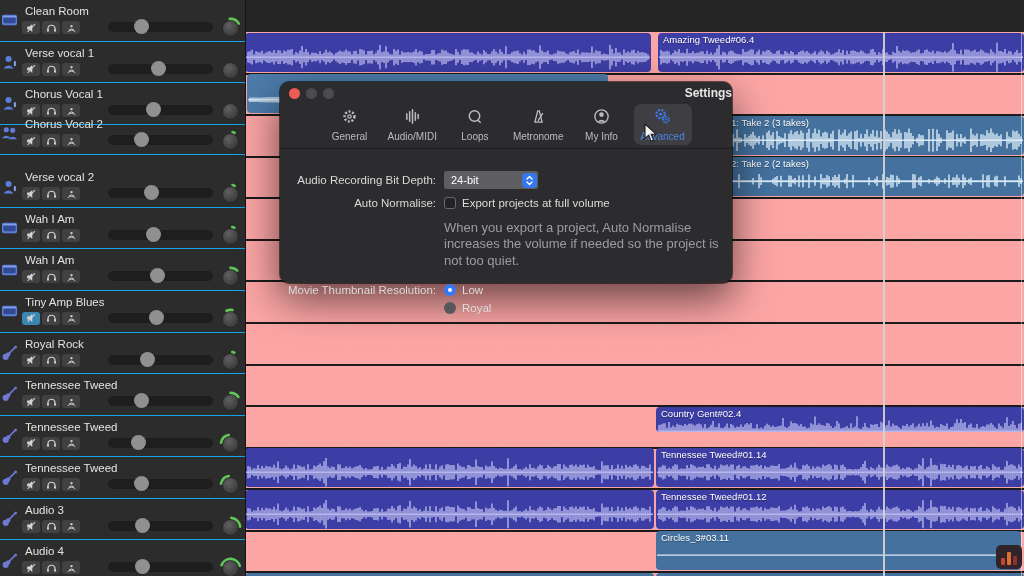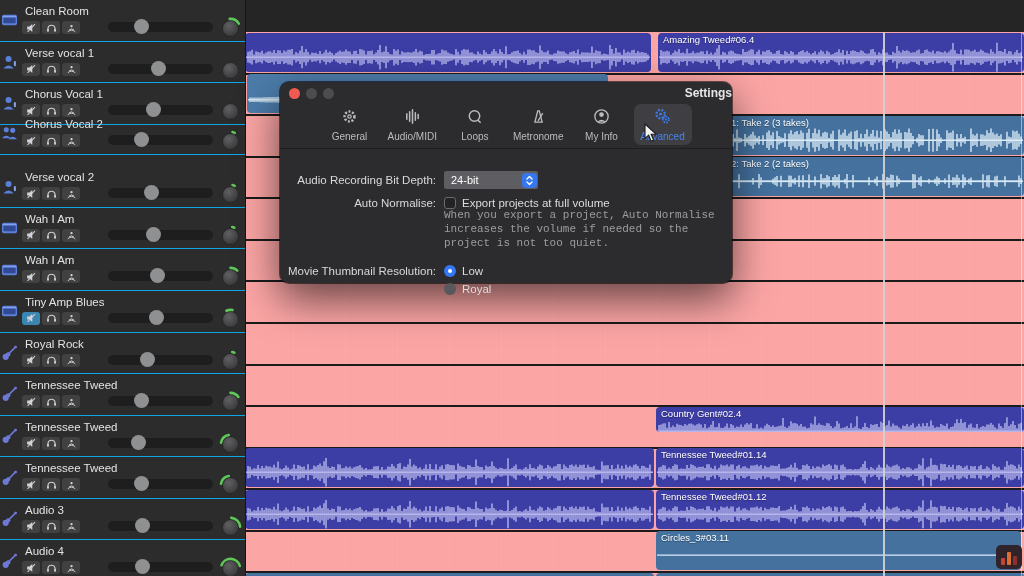--- a/index.html
+++ b/index.html
@@ -44,21 +44,21 @@
   .tab.sel{background:#3e3e43;}
   .tab.sel .tlabel{color:#4b85e8;}
   .content{padding:10px 4px 0 4px;}
   .frow{display:flex;align-items:center;}
   .flabel{width:152px;text-align:right;font-size:11.5px;color:#d9d9da;margin-right:8px;flex:none;}
   .popup{display:flex;align-items:center;width:94px;height:18px;background:#5d5d62;border-radius:2px;position:relative;}
   .popup .pval{font-size:11px;color:#fff;margin-left:7px;}
   .popup .cap{position:absolute;right:1.5px;top:1.5px;width:15px;height:15px;border-radius:4px;background:#3677f0;display:flex;align-items:center;justify-content:center;}
   .checkbox{width:12px;height:12px;border-radius:3px;background:#232325;border:1px solid #6a6a6e;box-sizing:border-box;margin-right:6px;flex:none;}
   .cblabel,.rlabeltxt{font-size:11.5px;color:#dcdcdd;}
-  .help{margin:0 0 0 160px;width:278px;font-size:11px;line-height:1.25;color:#9c9da0;font-family:Liberation Mono, monospace;}
+  .help{margin:11px 0 0 160px;width:278px;font-size:13px;line-height:1.25;color:#9c9da0;}
   .radio{width:12px;height:12px;border-radius:50%;background:#58585c;margin-right:6px;flex:none;position:relative;}
   .radio.sel{background:#3478f6;}
   .radio.sel::after{content:"";position:absolute;left:4px;top:4px;width:4px;height:4px;border-radius:50%;background:#fff;}
   .r1{margin-top:12px;}.r2{margin-top:8px;}.r3{margin-top:15px;}.r4{margin-top:6px;}
   
   #cursor{position:absolute;left:644px;top:123px;z-index:30;}
   #watermark{position:absolute;left:996px;top:545px;width:26px;height:24px;background:#30242a;border-radius:5px;z-index:6;
              display:flex;align-items:flex-end;justify-content:center;gap:2px;padding-bottom:4px;box-sizing:border-box;}
   #watermark i{display:block;width:4px;border-radius:1px;}
 </style>

